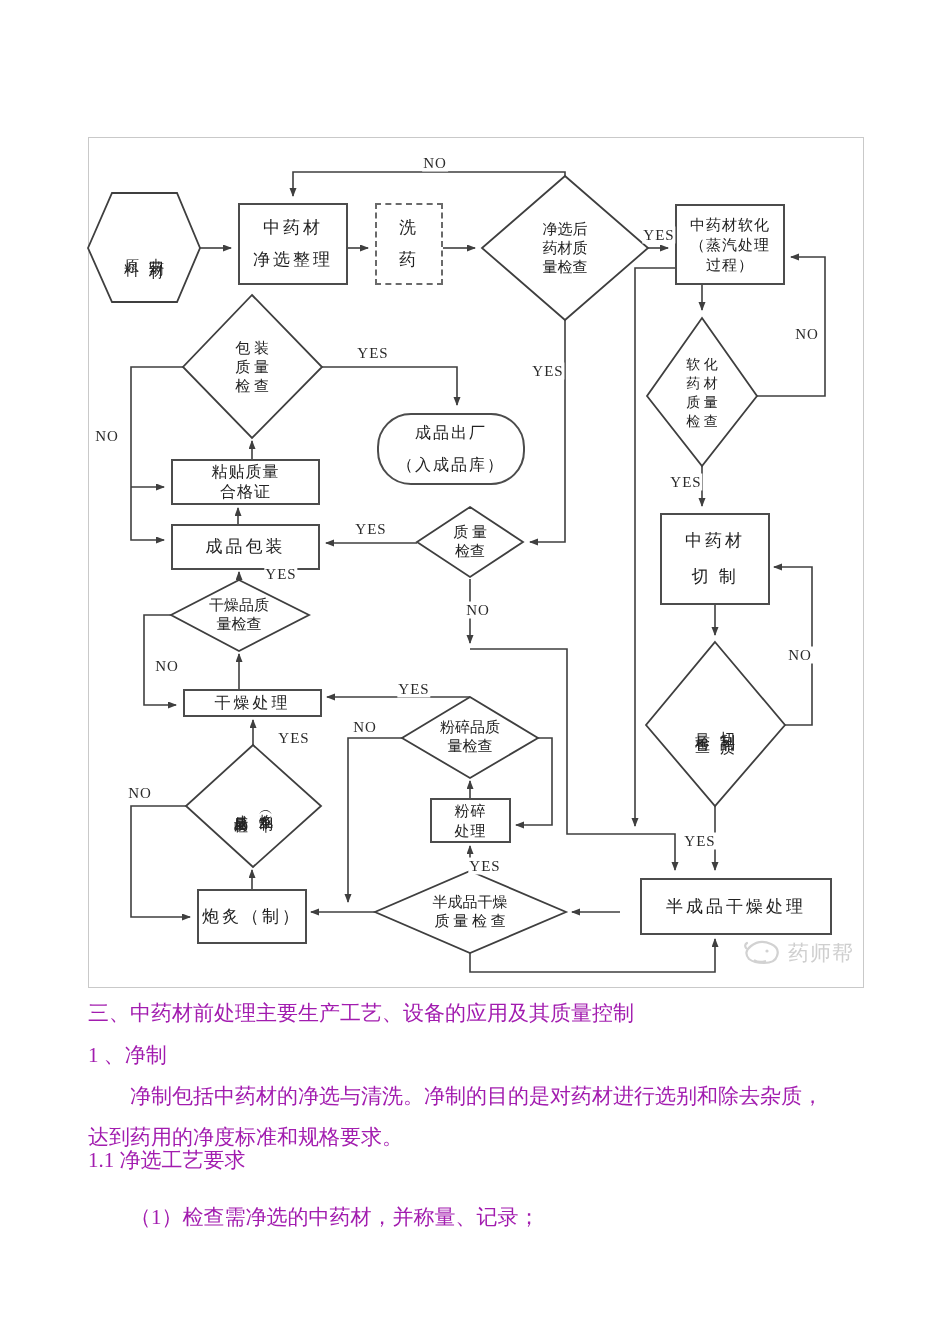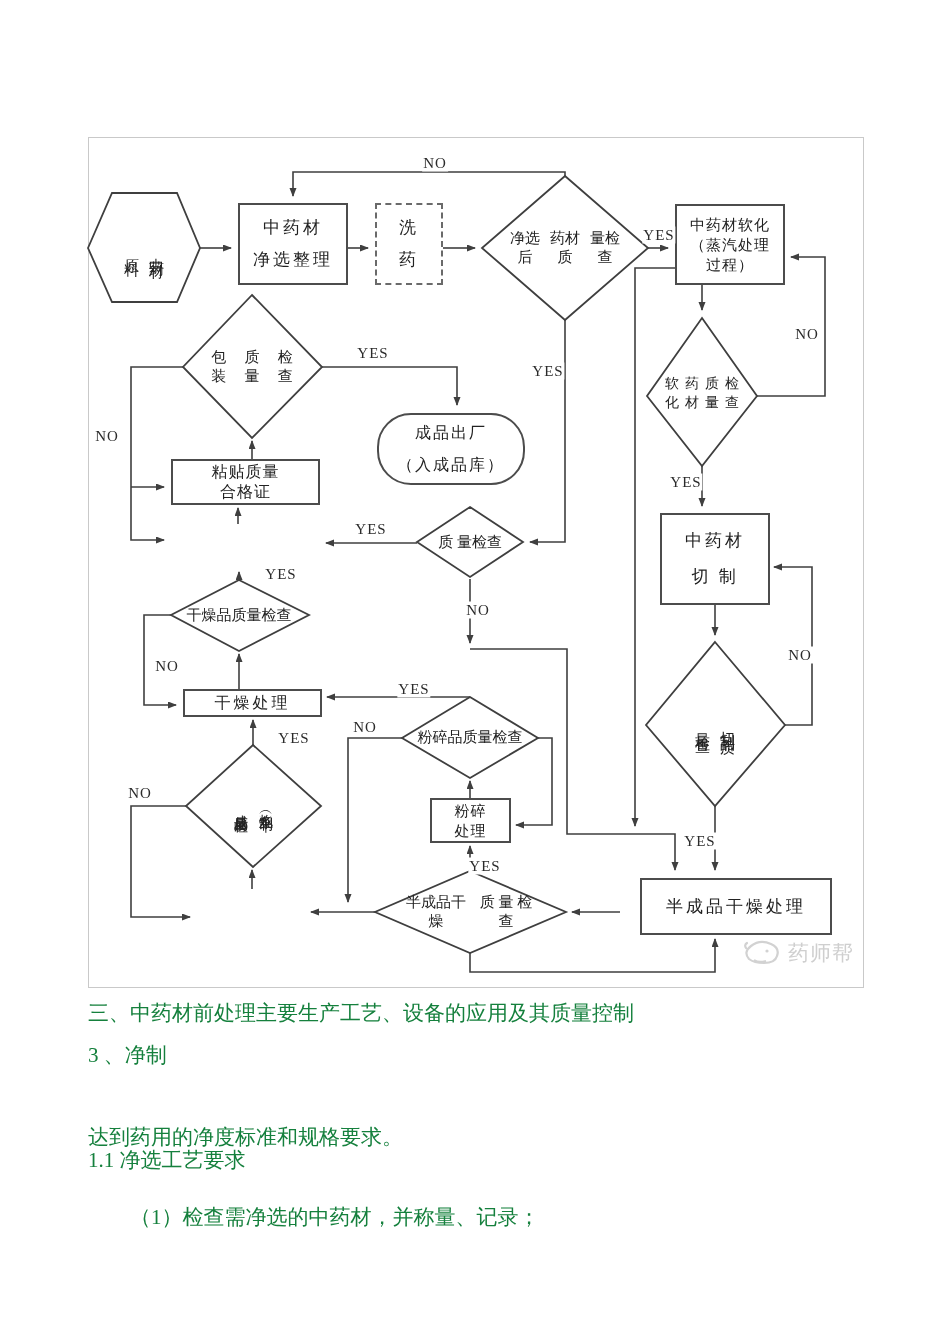--- a/index.html
+++ b/index.html
@@ -9,28 +9,28 @@
          border:1px solid #c9c9c9;background:#fff;}
   svg.lines{position:absolute;left:0;top:0;width:950px;height:1344px;}
   .node{position:absolute;display:flex;flex-direction:column;align-items:center;
         justify-content:center;text-align:center;font-size:15px;line-height:20px;
         color:#222;letter-spacing:1px;}
   .box{border:2px solid #4c4c4c;background:#fff;}
   .dashed{border:2px dashed #6a6a6a;}
   .stadium{border:2px solid #4c4c4c;background:#fff;border-radius:34px;gap:12px;}
   .big{font-size:17px;letter-spacing:3px;}
   .spread{justify-content:space-evenly;}
-  .dtext{position:absolute;display:flex;flex-direction:row;align-items:center;
+  .dtext{position:absolute;display:flex;flex-direction:column;align-items:center;
          justify-content:center;text-align:center;font-size:15px;line-height:19px;color:#222;}
   .vcols{position:absolute;display:flex;flex-direction:row;align-items:center;
          justify-content:center;gap:7px;font-size:15px;color:#222;}
   .vcol{writing-mode:vertical-rl;letter-spacing:3px;line-height:18px;}
   .elabel{position:absolute;transform:translate(-50%,-50%);font-size:15px;
           letter-spacing:1px;color:#2b2b2b;background:#fff;padding:0 1px;text-align:right;}
-  .doc{position:absolute;font-size:21px;line-height:30px;color:#15803d;white-space:nowrap;}
+  .doc{position:absolute;font-size:21px;line-height:30px;color:#a21caf;white-space:nowrap;}
   .watermark{position:absolute;left:742px;top:938px;display:flex;align-items:center;
              gap:6px;color:#cfcfcf;font-size:21px;letter-spacing:1px;
              font-family:"Liberation Sans","DejaVu Sans",sans-serif;}
 </style>
 </head>
 <body>
 
 <div class="canvas">
 
   <div class="frame"></div>
@@ -111,22 +111,28 @@
     <span>过程）</span>
   </div>
   <div class="node box big spread" style="left:660px;top:513px;width:106px;height:88px;">
     <span>中药材</span>
     <span>切  制</span>
   </div>
   <div class="node box" style="left:171px;top:459px;width:145px;height:42px;font-size:16px;">
     <span>粘贴质量</span>
     <span>合格证</span>
   </div>
+  <div class="node box big" style="left:171px;top:524px;width:145px;height:42px;">
+    <span>成品包装</span>
+  </div>
   <div class="node box big" style="left:183px;top:689px;width:135px;height:24px;font-size:16px;">
     <span>干燥处理</span>
+  </div>
+  <div class="node box big" style="left:197px;top:889px;width:106px;height:51px;">
+    <span>炮炙（制）</span>
   </div>
   <div class="node box" style="left:430px;top:798px;width:77px;height:41px;">
     <span>粉碎</span>
     <span>处理</span>
   </div>
   <div class="node box big" style="left:640px;top:878px;width:188px;height:53px;">
     <span>半成品干燥处理</span>
   </div>
   <div class="node stadium" style="left:377px;top:413px;width:144px;height:68px;font-size:16px;letter-spacing:2px;">
     <span>成品出厂</span>
@@ -196,18 +202,19 @@
   <div class="watermark">
     <svg width="40" height="30" viewBox="0 0 40 30">
       <path d="M7 21 q-6 -7 2 -13 q9 -7 20 -2 q9 4 6 12 q-2 7 -13 7 q-10 0 -15 -4 z M4 10 q-2 -3 1 -5" fill="none" stroke="#d2d2d2" stroke-width="2.2" stroke-linecap="round"></path>
       <circle cx="25" cy="13" r="1.6" fill="#d2d2d2"></circle>
       <path d="M12 22 q5 3 12 1" fill="none" stroke="#d2d2d2" stroke-width="2"></path>
     </svg>
     <span>药师帮</span>
   </div>
 
   <div class="doc" style="left:88px;top:998px;">三、中药材前处理主要生产工艺、设备的应用及其质量控制</div>
-  <div class="doc" style="left:88px;top:1040px;">3 、净制</div>
+  <div class="doc" style="left:88px;top:1040px;">1 、净制</div>
+  <div class="doc" style="left:130px;top:1081px;">净制包括中药材的净选与清洗。净制的目的是对药材进行选别和除去杂质，</div>
   <div class="doc" style="left:88px;top:1122px;">达到药用的净度标准和规格要求。</div>
   <div class="doc" style="left:88px;top:1145px;">1.1  净选工艺要求</div>
   <div class="doc" style="left:130px;top:1202px;">（1）检查需净选的中药材，并称量、记录；</div>
 
 </div>
 
 </body></html>

